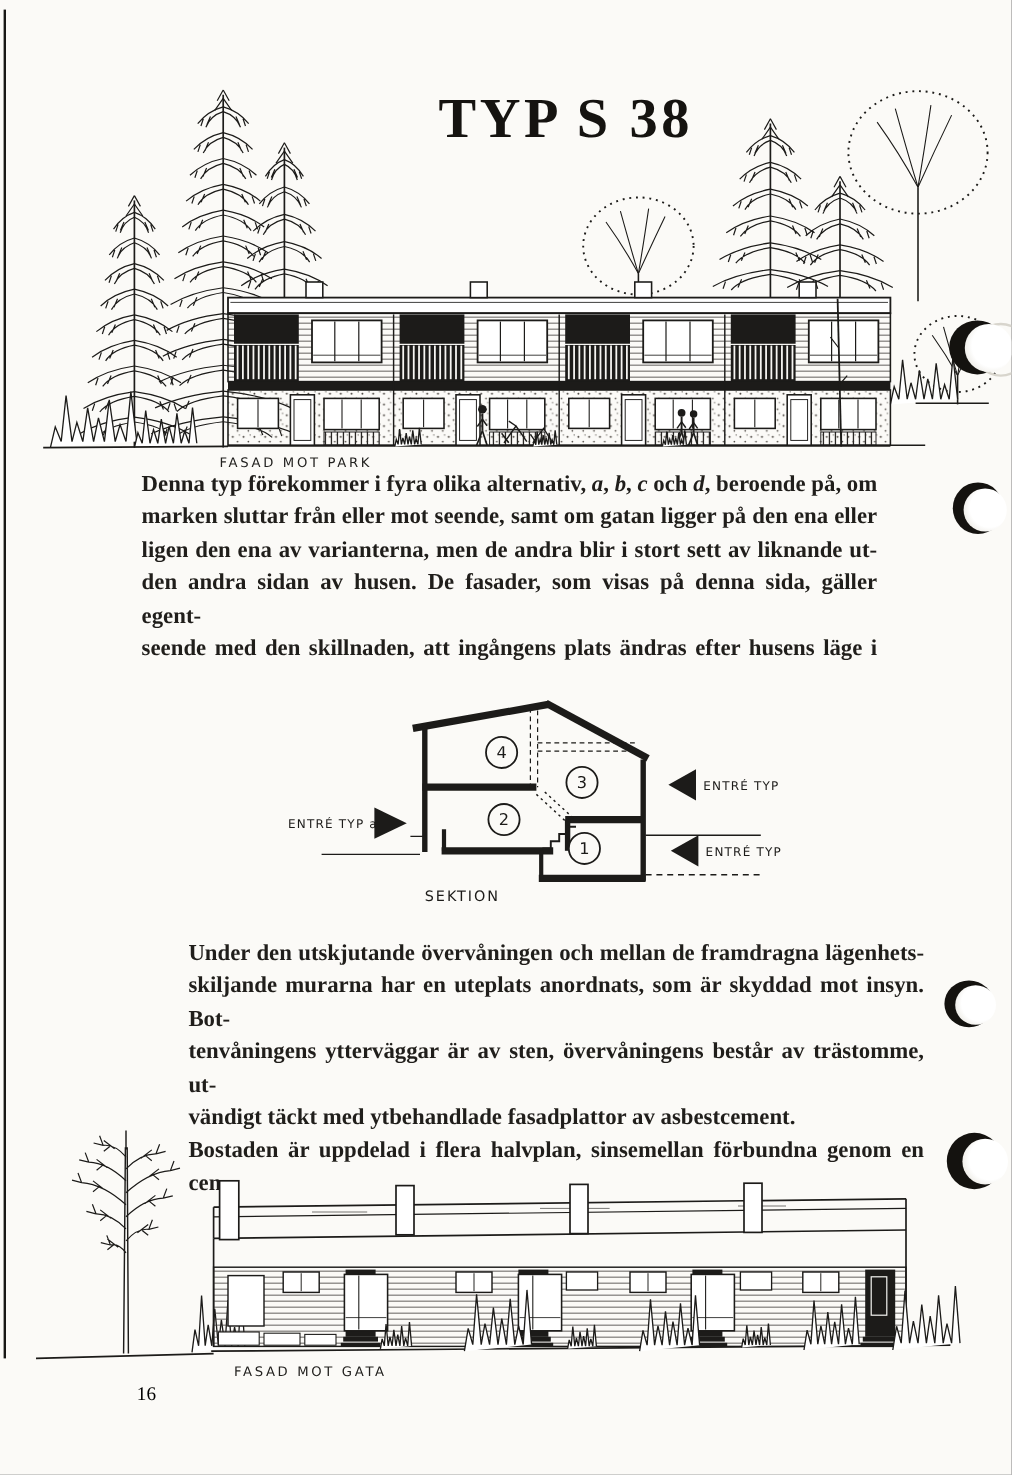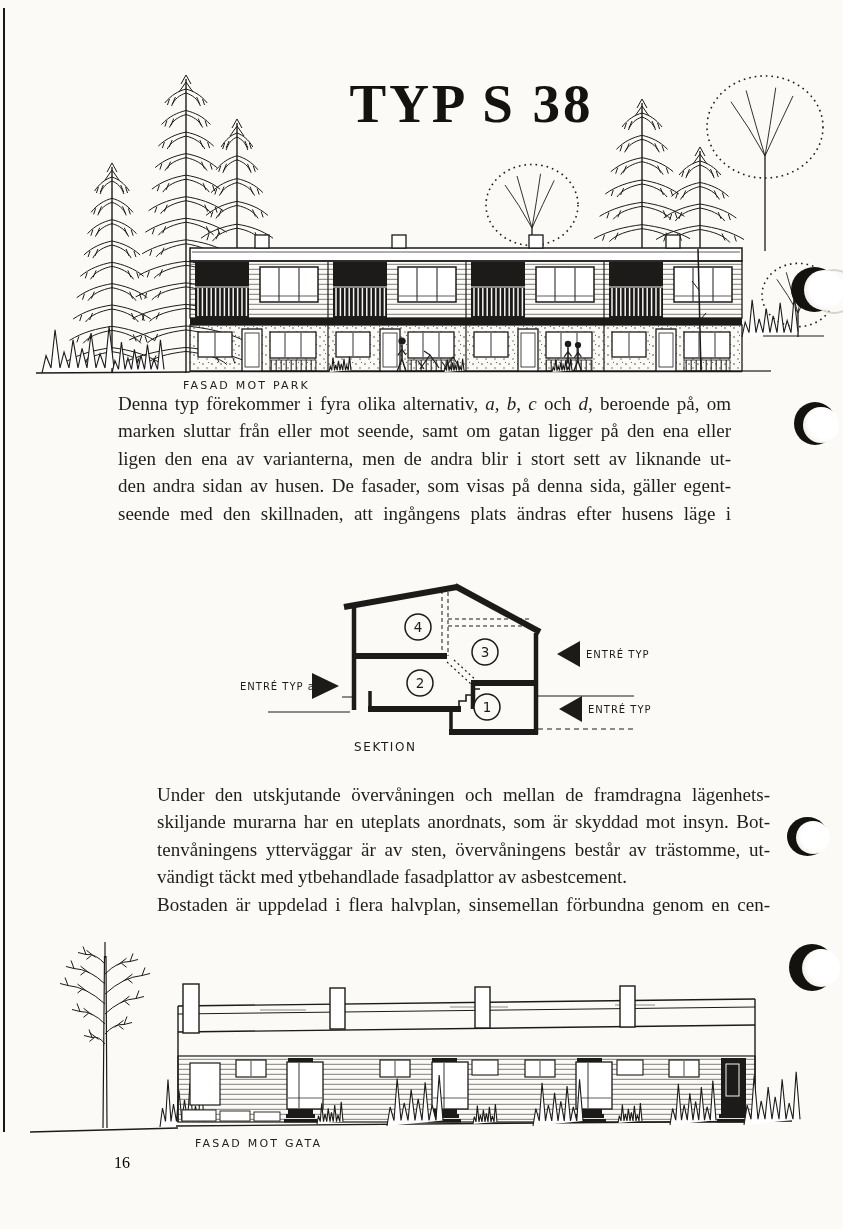--- a/index.html
+++ b/index.html
@@ -1,22 +1,22 @@
 <!DOCTYPE html>
 <html><head>
 <meta charset="utf-8">
 <style>
   html,body{margin:0;padding:0;background:#888;}
   .page{position:relative;width:843px;height:1229px;background:#fbfaf7;overflow:hidden;
         font-family:"Liberation Serif",serif;color:#1c1b19;}
   .gutter{position:absolute;left:3px;top:8px;width:2px;height:1124px;background:#181715;}
   .title{position:absolute;left:100px;top:72px;width:743px;text-align:center;
-         font-size:55px;font-weight:bold;letter-spacing:3px;color:#151310;}
+         font-size:47px;font-weight:bold;letter-spacing:3px;color:#151310;}
   .para{position:absolute;width:613px;font-size:19px;line-height:27.4px;color:#201e1b;}
-  .para .ln{text-align:justify;text-align-last:justify;text-justify:inter-word;white-space:normal;}
+  .para .ln{text-align:justify;text-align-last:justify;text-justify:inter-word;white-space:normal;font-weight:bold;}
   .para .ln.end{text-align-last:left;}
   .p1{left:118px;top:390px;}
   .p2{left:118px;top:781px;margin-left:39px;}
   .pageno{position:absolute;left:114px;top:1154px;font-size:16px;color:#000000;}
   svg{position:absolute;}
   #svgTop{left:30px;top:55px;}
   #svgSec{left:228px;top:578px;}
   #svgBot{left:30px;top:930px;}
   .hand{font-family:"DejaVu Sans",sans-serif;font-size:11px;letter-spacing:2.2px;fill:#22211f;}
   .dgl{font-family:"DejaVu Sans",sans-serif;font-size:10px;letter-spacing:1px;fill:#1c1b19;}

